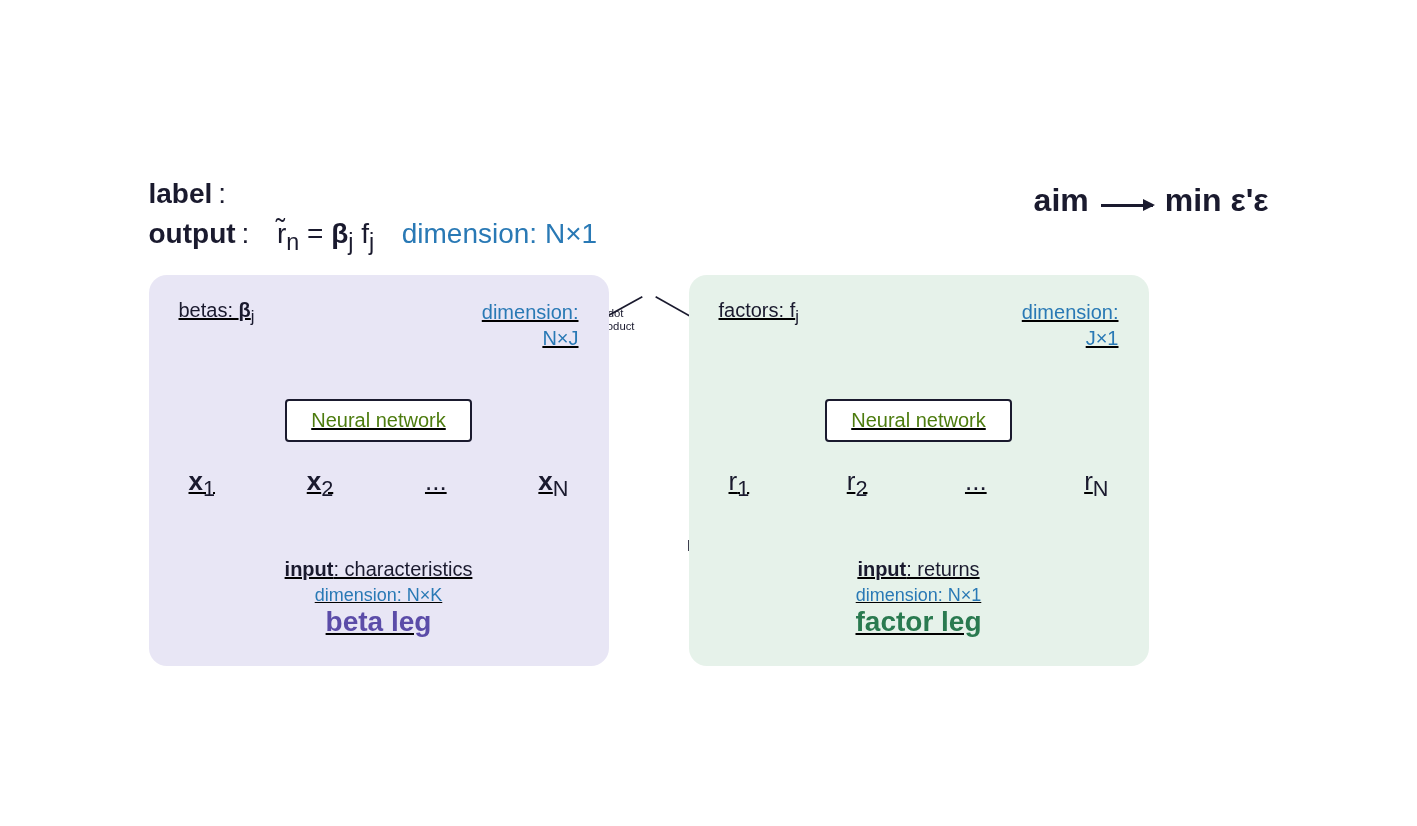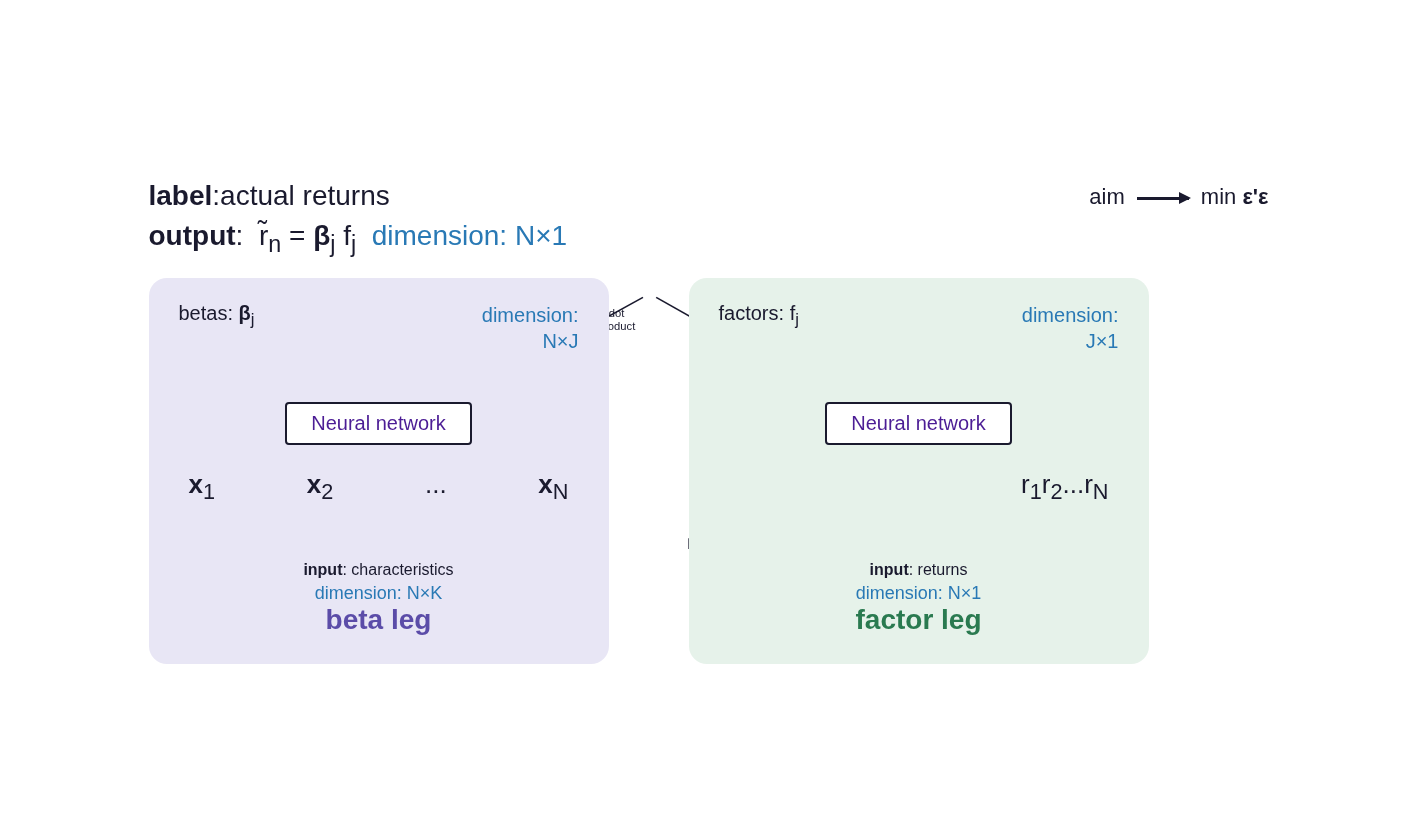--- a/index.html
+++ b/index.html
@@ -18,21 +18,21 @@
       width: 1300px;
       display: flex;
       flex-direction: column;
       align-items: center;
       gap: 0;
     }
 
     .eq-line {
       display: flex;
       align-items: baseline;
-      gap: 0;
+      gap: 6px;
       margin-bottom: 8px;
       font-size: 28px;
       color: #1a1a2e;
     }
 
     .bold {
       font-weight: 900;
     }
 
     .blue-text {
@@ -92,38 +92,38 @@
       line-height: 1.3;
       text-align: right;
       margin-left: 24px;
     }
 
     .nn-box {
       border: 2px solid #1a1a2e;
       border-radius: 4px;
       padding: 8px 24px;
       font-size: 20px;
-      color: #4c1d95;
+      color: #4d7c0f;
       background: #fff;
       margin: 10px 0;
     }
 
     .input-symbols {
       display: flex;
       align-items: baseline;
       font-size: 26px;
       color: #1a1a2e;
       padding: 0 10px;
       width: 100%;
       justify-content: space-between;
     }
 
     .input-label-row {
       margin-top: 20px;
-      font-size: 16px;
+      font-size: 20px;
       color: #1a1a2e;
       text-align: center;
     }
 
     .dim-bottom {
       color: #2979b5;
       font-size: 18px;
       margin-top: 4px;
       text-align: center;
     }
@@ -144,38 +144,38 @@
     }
 
     
     .aim-row {
       position: absolute;
       right: 40px;
       top: 22px;
       display: flex;
       align-items: baseline;
       gap: 12px;
-      font-size: 22px;
-      color: #1a1a2e;
+      font-size: 32px;
+      color: #1a1a2e;
+      font-weight: bold;
     }
 
   </style>
 </head>
 <body>
 
 <div class="main-container">
 
   <div class="full-diagram">
 
     <div style="padding: 18px 40px 0 40px; position: relative;">
 
       <div class="eq-line">
         <span class="bold">label</span>
         <span>:</span>
-        <span>actual returns</span>
         &nbsp;&nbsp;
       </div>
 
       <div class="eq-line">
         <span class="bold">output</span>
         <span>:</span>
         &nbsp;&nbsp;
         <span>r̃<sub>n</sub> = <strong>β</strong><sub>j</sub> f<sub>j</sub></span>
         &nbsp;&nbsp;
         <span class="blue-text">dimension: N×1</span>
@@ -205,21 +205,21 @@
       <polygon points="295,382 289,395 301,395" fill="#1a1a2e"></polygon>
 
       <line x1="720" y1="448" x2="720" y2="385" stroke="#1a1a2e" stroke-width="2.5"></line>
       <polygon points="720,382 714,395 726,395" fill="#1a1a2e"></polygon>
 
       <path d="M 145 570 L 145 585 L 445 585 L 445 570" stroke="#1a1a2e" stroke-width="2.5" fill="none"></path>
 
       <path d="M 570 570 L 570 585 L 870 585 L 870 570" stroke="#1a1a2e" stroke-width="2.5" fill="none"></path>
     </svg>
 
-    <div class="legs-container" style="padding: 0 40px; margin-top: 20px;">
+    <div class="legs-container" style="padding: 0 40px; margin-top: 20px; text-decoration: underline;">
 
       <div class="leg-box beta-leg">
         <div class="leg-header-row">
           <span style="font-size:20px; color:#1a1a2e;">betas: <strong>β</strong><sub>j</sub></span>
           <span class="dim-label blue-text" style="white-space:pre-line;">dimension:
 N×J</span>
         </div>
 
         <div style="height: 30px;"></div>
 
@@ -250,21 +250,21 @@
           <span class="dim-label blue-text" style="white-space:pre-line;">dimension:
 J×1</span>
         </div>
 
         <div style="height: 30px;"></div>
 
         <div class="nn-box">
           <span>Neural network</span>
         </div>
 
-        <div class="input-symbols" style="margin-top:14px;justify-content:flex-end;">
+        <div class="input-symbols" style="margin-top:14px;">
           <span>r<sub>1</sub></span>
           <span>r<sub>2</sub></span>
           <span>...</span>
           <span>r<sub>N</sub></span>
         </div>
 
         <div style="height: 36px;"></div>
 
         <div class="input-label-row">
           <span class="bold">input</span><span>: returns</span>

